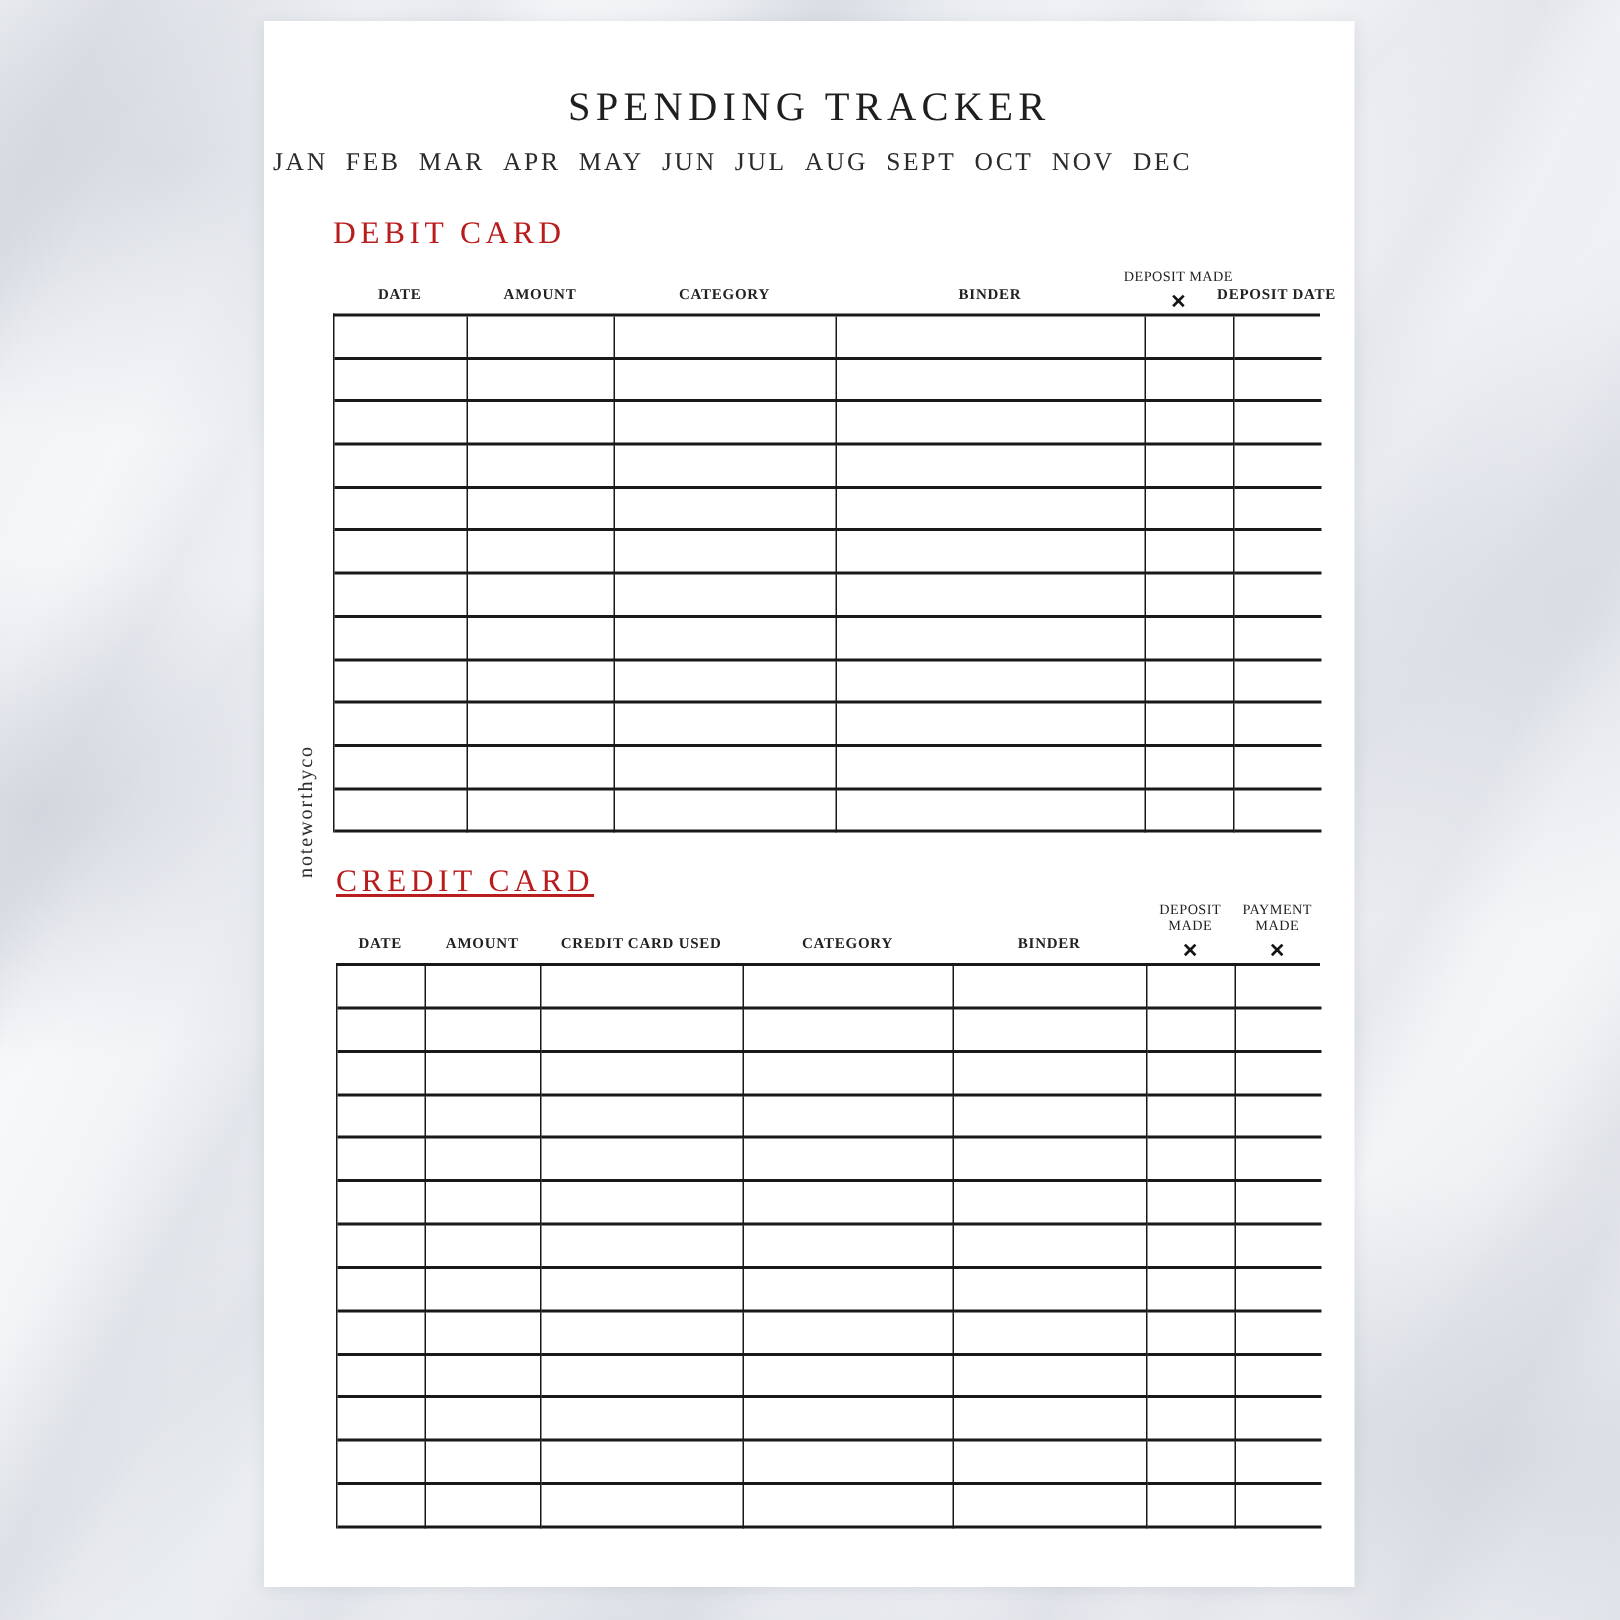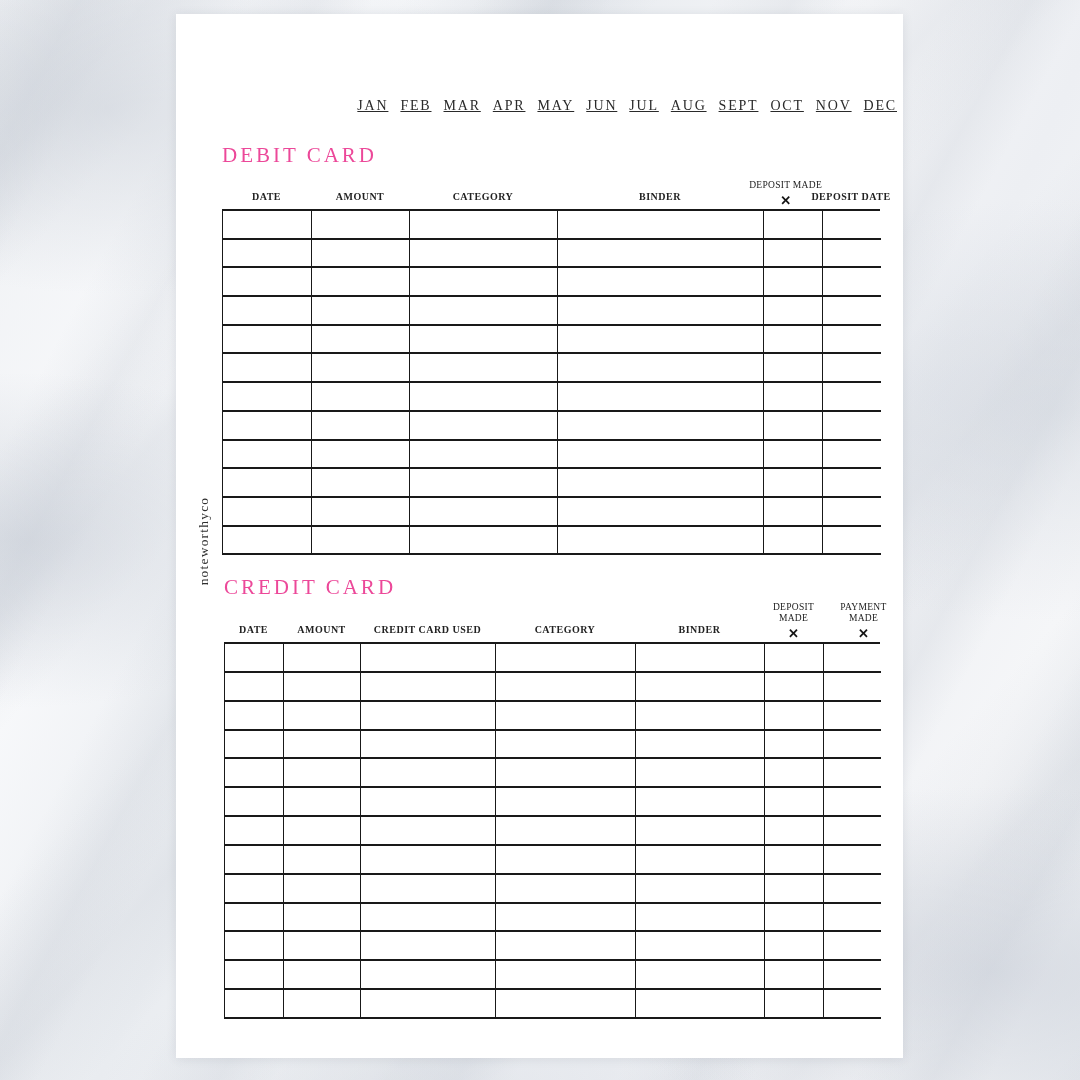--- a/index.html
+++ b/index.html
@@ -25,29 +25,29 @@
   .page{
     position:absolute;left:176px;top:14px;width:727px;height:1044px;
     background:var(--paper);
     box-shadow:0 1px 10px rgba(60,70,90,0.10);
   }
   .title{
     position:absolute;top:42px;left:0;width:100%;text-align:center;
     font-size:27px;letter-spacing:3.5px;color:var(--ink);white-space:nowrap;
   }
   .months{
-    position:absolute;top:84px;left:0;width:100%;text-align:right;
-    font-size:14px;color:#2a2a2a;white-space:nowrap;text-decoration:underline;
+    position:absolute;top:84px;left:0;width:100%;text-align:left;
+    font-size:17px;color:#2a2a2a;white-space:nowrap;
   }
   .month{margin:0 6px;letter-spacing:1.8px;}
   .section-heading{
-    position:absolute;font-size:21px;letter-spacing:3px;color:#ec4899;white-space:nowrap;
+    position:absolute;font-size:21px;letter-spacing:3px;color:#b91c1c;white-space:nowrap;
   }
   .heading-debit{left:46px;top:129px;}
-  .heading-credit{left:48px;top:561px;}
+  .heading-credit{left:48px;top:561px;text-decoration:underline;}
   .tsection{position:absolute;}
   .debit-section{left:46px;top:158px;width:658px;}
   .credit-section{left:48px;top:585px;width:656px;}
   .header-row{display:flex;align-items:flex-end;}
   [data-name="debit-header-row"]{height:37px;}
   [data-name="credit-header-row"]{height:43px;}
   .hcell{
     display:flex;justify-content:center;align-items:flex-end;
     flex:0 0 auto;box-sizing:border-box;text-align:center;color:#222;
   }
@@ -74,20 +74,21 @@
   .brand{
     position:absolute;left:-22px;top:519px;width:100px;height:16px;
     text-align:center;font-size:13.5px;letter-spacing:1.2px;color:#2e2e2e;
     transform:rotate(-90deg);transform-origin:center;white-space:nowrap;
   }
 </style>
 </head>
 <body data-name="marble-background">
 
 <div class="page" data-name="worksheet-page">
+  <div class="title" data-name="page-title">SPENDING TRACKER</div>
   <div class="months" data-name="months-row"><span class="month" data-name="month-label">JAN</span><span class="month" data-name="month-label">FEB</span><span class="month" data-name="month-label">MAR</span><span class="month" data-name="month-label">APR</span><span class="month" data-name="month-label">MAY</span><span class="month" data-name="month-label">JUN</span><span class="month" data-name="month-label">JUL</span><span class="month" data-name="month-label">AUG</span><span class="month" data-name="month-label">SEPT</span><span class="month" data-name="month-label">OCT</span><span class="month" data-name="month-label">NOV</span><span class="month" data-name="month-label">DEC</span></div>
 
   <div class="section-heading heading-debit" data-name="section-heading-debit">DEBIT CARD</div>
   <div class="tsection debit-section" data-name="debit-table">
     <div class="header-row" data-name="debit-header-row">
         <div class="hcell" data-name="column-header-date" style="width: 89px;">
           <span class="hlabel">DATE</span>
         </div>
         <div class="hcell" data-name="column-header-amount" style="width: 98px;">
           <span class="hlabel">AMOUNT</span>
@@ -202,21 +203,21 @@
         <div class="hcell" data-name="column-header-binder" style="width: 129px;">
           <span class="hlabel">BINDER</span>
         </div>
         <div class="hcell" data-name="column-header-deposit-made" style="width: 59px; align-items: center;">
           <div class="stack">
             <span class="hsmall">DEPOSIT</span>
             <span class="hsmall">MADE</span>
             <span class="xmark" data-name="x-mark-icon">✕</span>
           </div>
         </div>
-        <div class="hcell" data-name="column-header-payment-made" style="width: 57px; margin-left: 12px;">
+        <div class="hcell" data-name="column-header-payment-made" style="width: 57px;">
           <div class="stack">
             <span class="hsmall">PAYMENT</span>
             <span class="hsmall">MADE</span>
             <span class="xmark" data-name="x-mark-icon">✕</span>
           </div>
         </div>
       </div>
     <div class="tgrid" data-name="credit-grid" style="grid-template-columns: 59px 77px 135px 140px 129px 59px 57px;">
         <div class="cell" data-name="table-cell"></div>
         <div class="cell" data-name="table-cell"></div>

